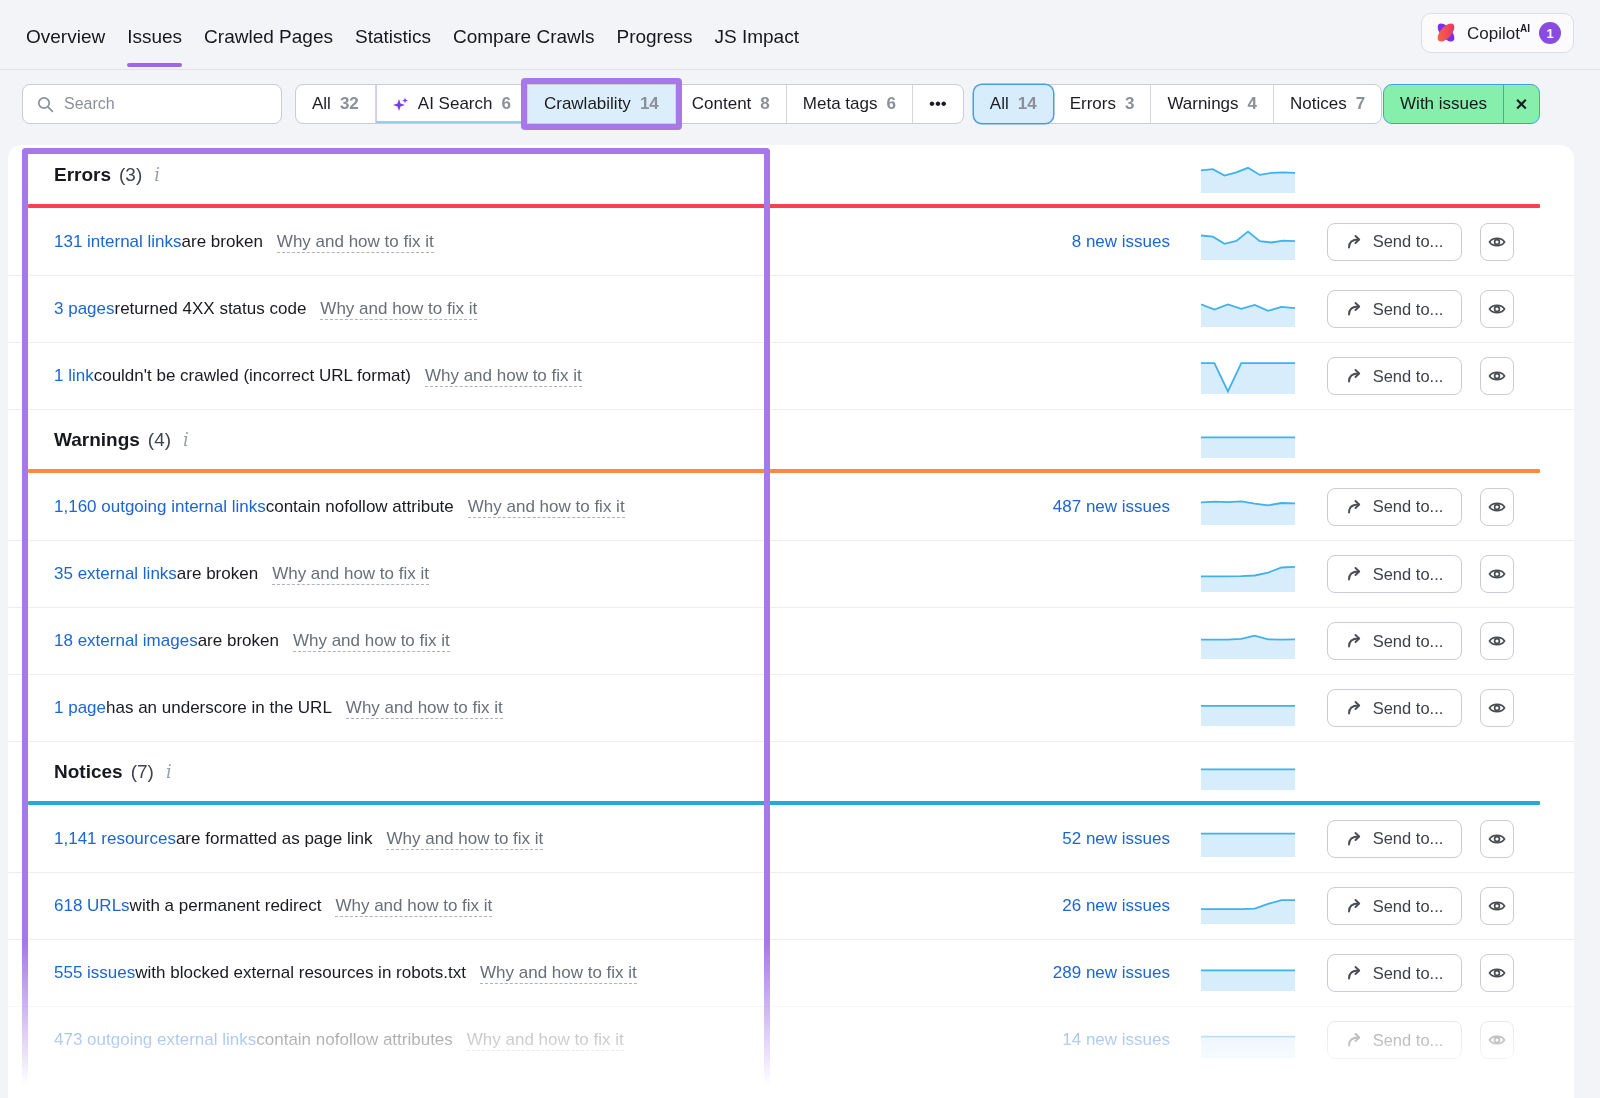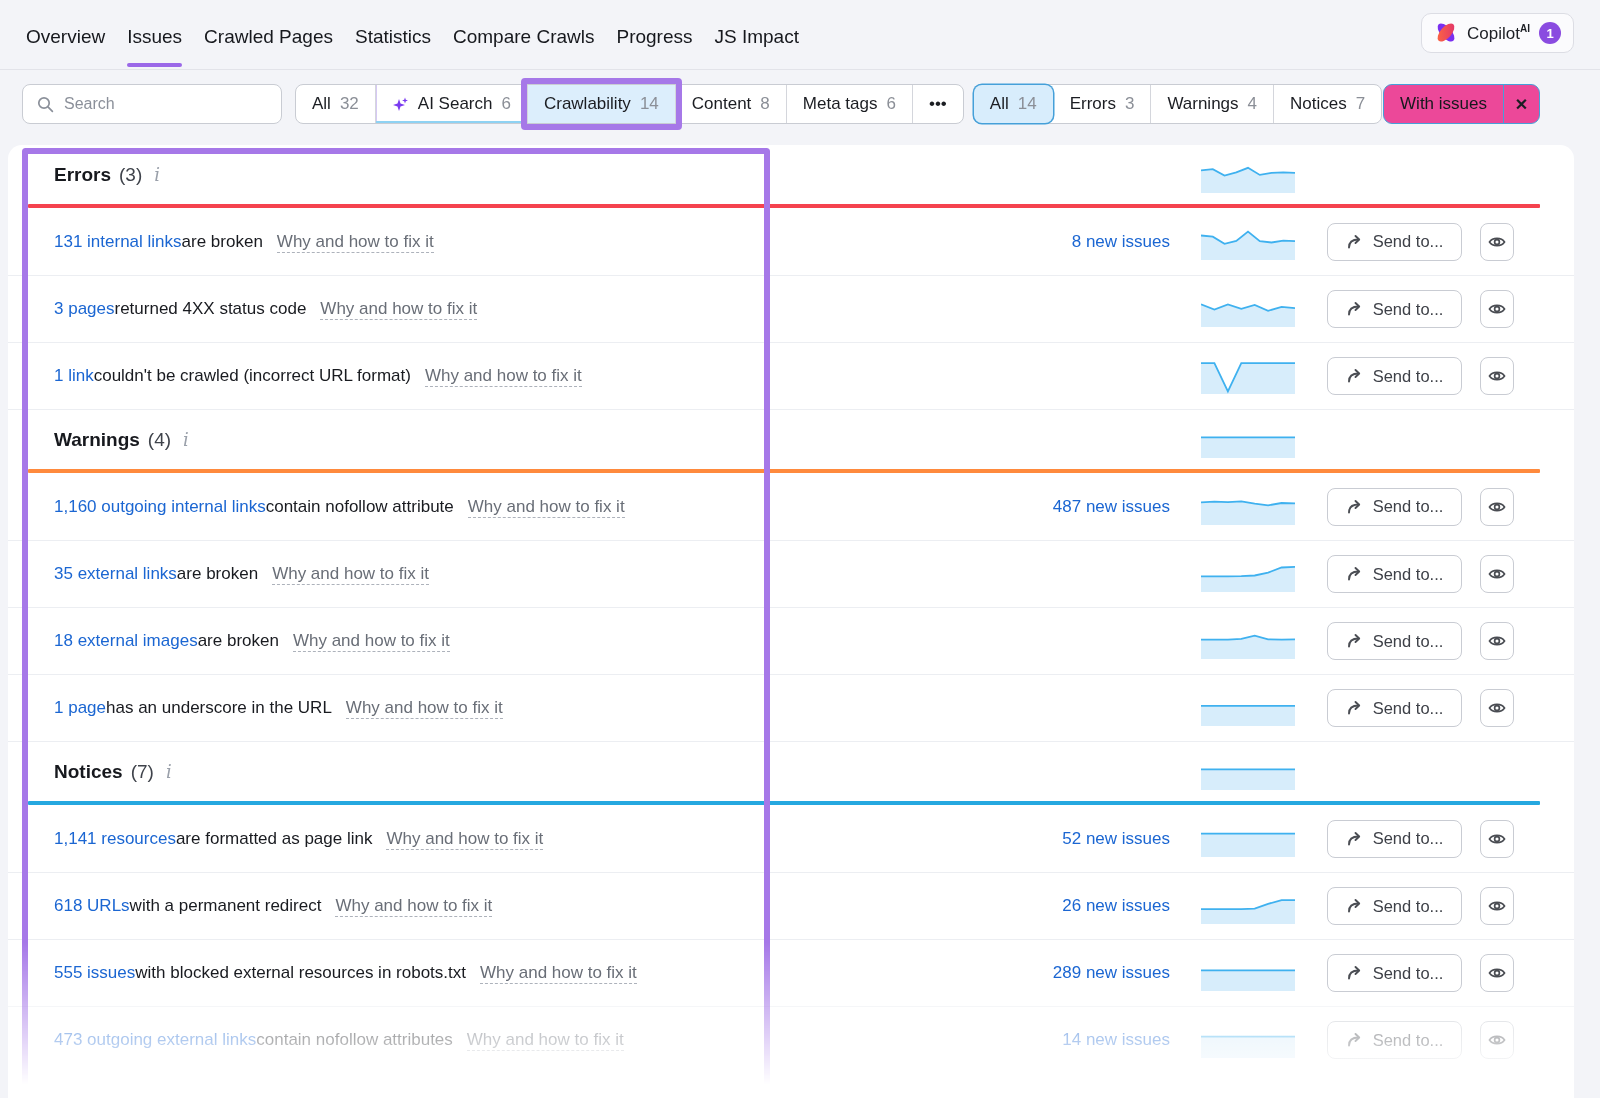--- a/index.html
+++ b/index.html
@@ -35,28 +35,28 @@
   .searchbox input { border:none; outline:none; width:100%; font-size:16px;
     font-family:"Liberation Sans",sans-serif; color:#1b1d22; background:transparent; }
   .searchbox input::placeholder { color:#8b909a; }
   .seg-group { display:flex; align-items:stretch; height:40px; background:#fff;
     border:1px solid #c9ccd3; border-radius:8px; }
   .seg { position:relative; display:flex; align-items:center; gap:9px; padding:0 16px;
     font-size:17px; color:#1b1d22; cursor:pointer; white-space:nowrap; }
   .seg + .seg { border-left:1px solid #d4d6dc; }
   .seg:first-child { border-radius:7px 0 0 7px; }
   .seg:last-child  { border-radius:0 7px 7px 0; }
-  .seg .cnt { color:#8b8f97; }
+  .seg .cnt { color:#8b8f97;font-weight:bold; }
   .seg.selected { background:#dceefc; }
   .seg.sel-blue { background:#d8edfc; box-shadow:0 0 0 1.5px #45a0d9; border-radius:8px; z-index:1; }
   .seg.sel-blue + .seg { border-left-color:transparent; }
   .seg.ai-tab { box-shadow:inset 0 -2px 0 #8ed2f3, inset 1px 0 0 #d6c8f4; }
   .group2 { margin-left:9px; }
   .spacer { flex:1; }
-  .with-issues { display:flex; align-items:stretch; height:40px; background:#ec4899;
+  .with-issues { display:flex; align-items:stretch; height:40px; background:#86efac;
     border:1.5px solid #45a0d9; border-radius:9px; overflow:hidden; cursor:pointer; }
   .wi-label { display:flex; align-items:center; padding:0 16px; font-size:17px; color:#16181d; }
   .wi-close { display:flex; align-items:center; justify-content:center; width:36px;
     border-left:1.5px solid #45a0d9; font-size:16px; font-weight:700; color:#1b1d22; }
 
   
   .purple-frame { position:absolute; inset:-7px; border:6px solid #a678e8;
     border-radius:4px; pointer-events:none; z-index:5; }
   .purple-box { position:absolute; left:22px; top:148px; width:748px; bottom:4px;
     border:6px solid #a678e8; border-radius:3px; z-index:6; pointer-events:none;

